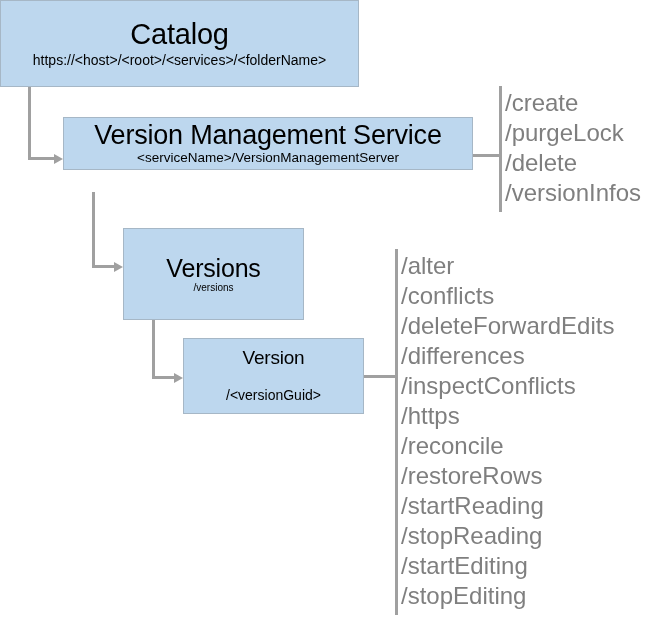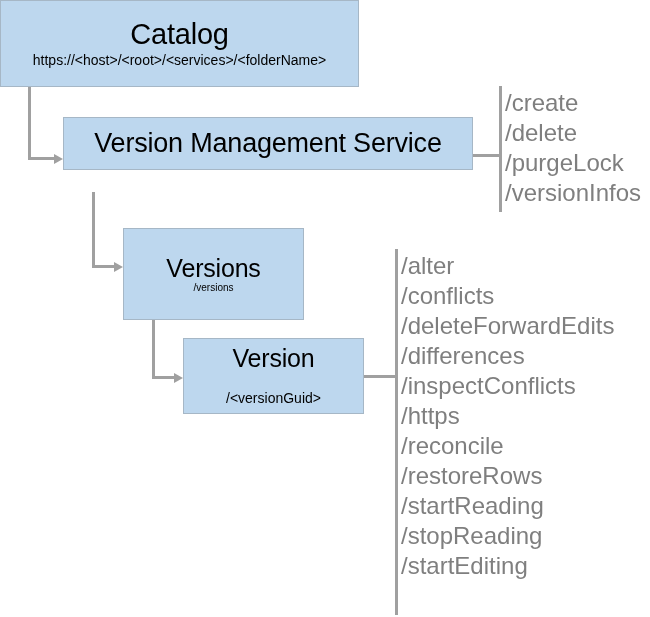--- a/index.html
+++ b/index.html
@@ -56,21 +56,21 @@
 
   #node-vms            { left: 63px;  top: 117px; width: 410px; height: 53px; }
   #node-vms .node-title { font-size: 27px; }
   #node-vms .node-sub   { font-size: 13.5px; margin-top: 1px; }
 
   #node-versions       { left: 123px; top: 228px; width: 181px; height: 92px; }
   #node-versions .node-title { font-size: 25px; }
   #node-versions .node-sub   { font-size: 10px; margin-top: 1px; }
 
   #node-version        { left: 183px; top: 338px; width: 181px; height: 76px; }
-  #node-version .node-title { font-size: 25px; }
+  #node-version .node-title { font-size: 19px; }
   #node-version .node-sub   { font-size: 14px; margin-top: 19px; }
 
   
   .conn-v, .conn-h {
     position: absolute;
     background: #a0a0a0;
   }
   .conn-v { width: 3px; }
   .conn-h { height: 3px; }
 
@@ -138,52 +138,54 @@
 
   <div class="stub" style="left:363px; top:375px; width:34px;"></div>
 
   <div class="node" id="node-catalog">
     <div class="node-title">Catalog</div>
     <div class="node-sub">https://&lt;host&gt;/&lt;root&gt;/&lt;services&gt;/&lt;folderName&gt;</div>
   </div>
 
   <div class="node" id="node-vms">
     <div class="node-title">Version Management Service</div>
+    <div class="node-sub">&lt;serviceName&gt;/VersionManagementServer</div>
   </div>
 
   <div class="node" id="node-versions">
     <div class="node-title">Versions</div>
     <div class="node-sub">/versions</div>
   </div>
 
   <div class="node" id="node-version">
     <div class="node-title">Version</div>
     <div class="node-sub">/&lt;versionGuid&gt;</div>
   </div>
 
   <div class="oplist" id="oplist-vms">
     <div class="oplist-bar" style="height: 126px;"></div>
     <div class="oplist-items" id="oplist-vms-items">
         <div class="op-item">/create</div>
+        <div class="op-item">/purgeLock</div>
         <div class="op-item">/delete</div>
-        <div class="op-item">/purgeLock</div>
         <div class="op-item">/versionInfos</div>
       </div>
   </div>
 
   <div class="oplist" id="oplist-version">
     <div class="oplist-bar" style="height: 366px;"></div>
     <div class="oplist-items" id="oplist-version-items">
         <div class="op-item">/alter</div>
         <div class="op-item">/conflicts</div>
         <div class="op-item">/deleteForwardEdits</div>
         <div class="op-item">/differences</div>
         <div class="op-item">/inspectConflicts</div>
         <div class="op-item">/https</div>
         <div class="op-item">/reconcile</div>
         <div class="op-item">/restoreRows</div>
         <div class="op-item">/startReading</div>
         <div class="op-item">/stopReading</div>
         <div class="op-item">/startEditing</div>
+        <div class="op-item">/stopEditing</div>
       </div>
   </div>
 
 </div>
 
 </body></html>

